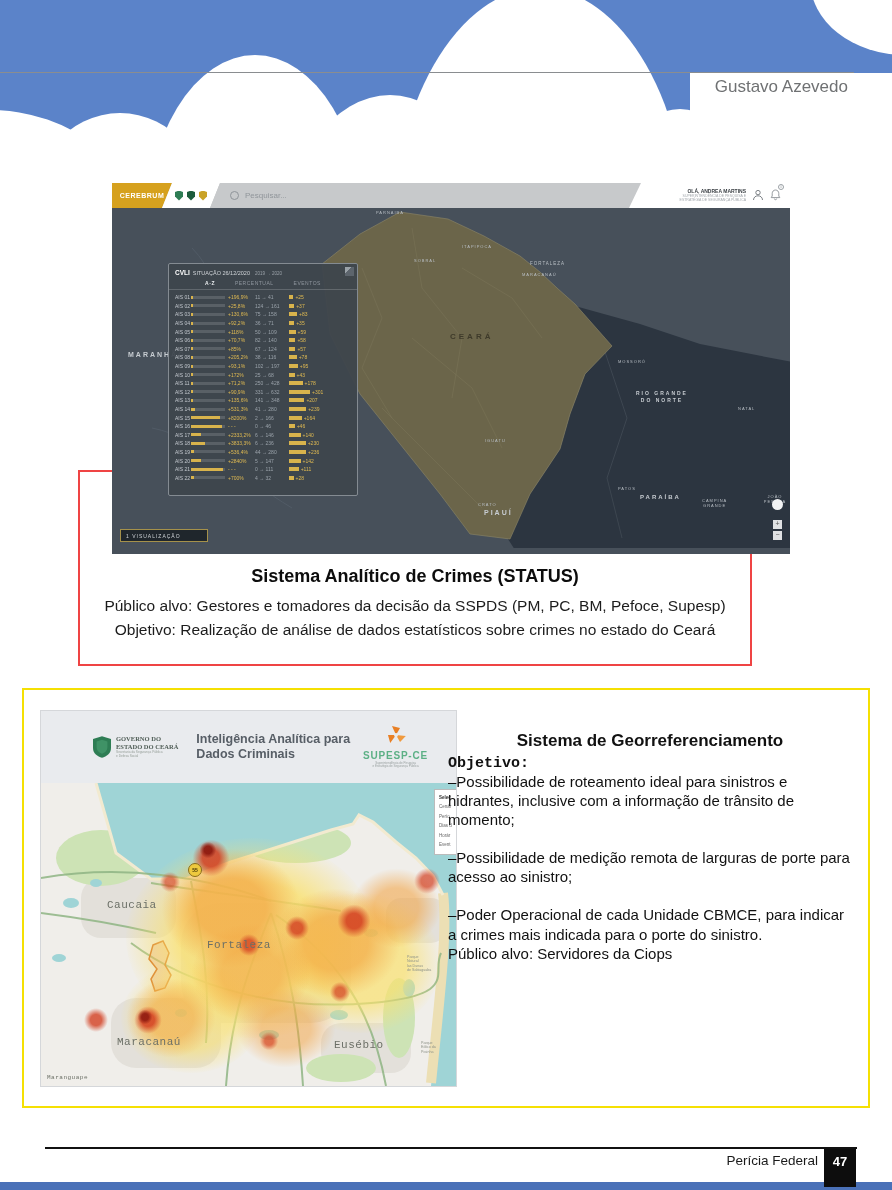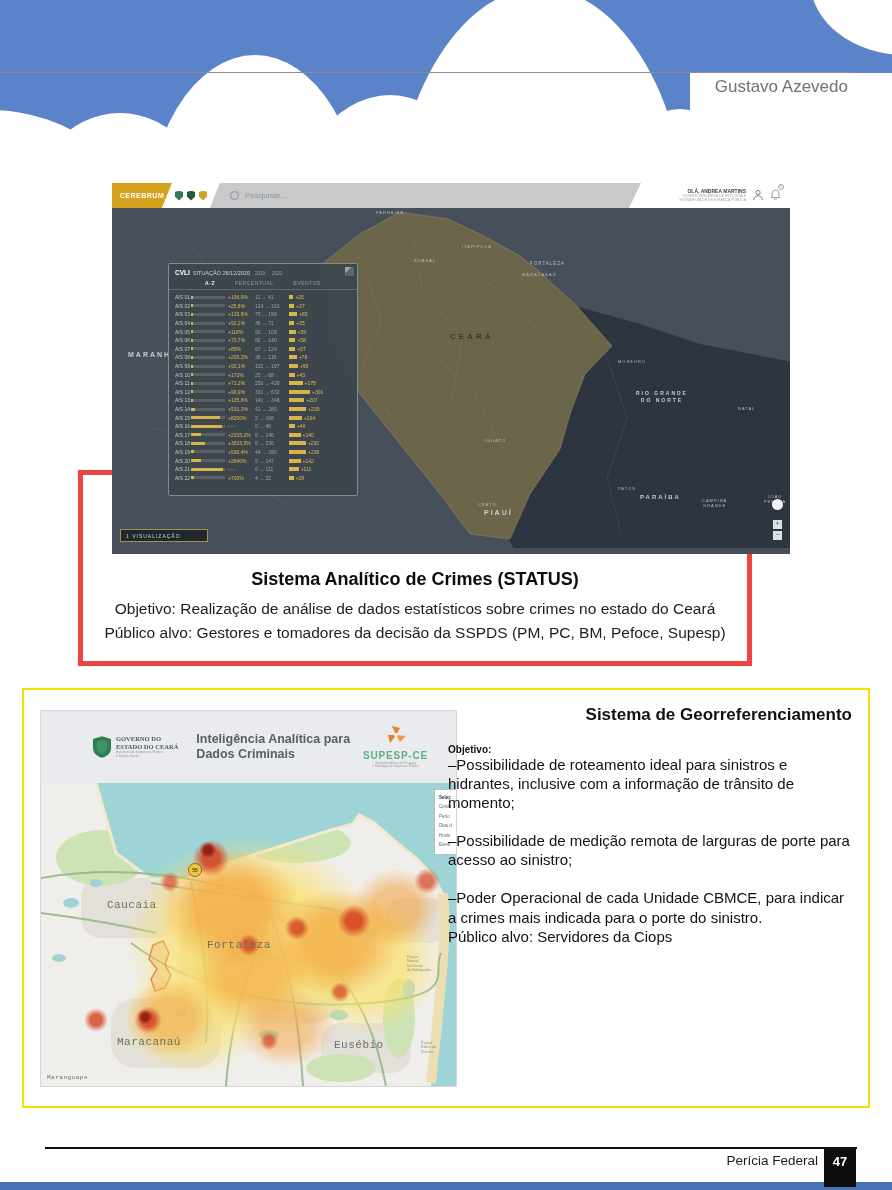--- a/index.html
+++ b/index.html
@@ -6,21 +6,21 @@
   .page{position:relative;width:892px;height:1190px;background:#fff;overflow:hidden;
         font-family:"Liberation Sans","DejaVu Sans",sans-serif;}
   
   .sky{position:absolute;left:0;top:0;width:892px;height:178px;}
   .rule-top{position:absolute;left:0;top:72px;width:854px;height:1px;background:#8a8d90;}
   .badge{position:absolute;left:700px;top:31px;width:150px;height:32px;background:#f0c60c;
          display:flex;align-items:center;justify-content:center;font-size:16px;font-weight:800;
          color:#111;letter-spacing:.5px;}
   .author{position:absolute;right:44px;top:77px;font-size:17px;color:#6f7173;}
   
-  .box1{position:absolute;left:78px;top:470px;width:674px;height:196px;border:5px solid #ef4444;
+  .box1{position:absolute;left:78px;top:470px;width:674px;height:196px;border:2px solid #ef4444;
         box-sizing:border-box;text-align:center;padding-top:94px;}
   .cap-title{font-size:18px;font-weight:800;color:#0c0c0c;margin-bottom:7px;}
   .cap-line{font-size:15.5px;color:#1c1c1c;line-height:1.55;}
   .box2{position:absolute;left:22px;top:688px;width:848px;height:420px;border:2px solid #f5e003;
         box-sizing:border-box;}
   
   .shot1{position:absolute;left:112px;top:183px;width:678px;height:371px;background:#47505a;}
   .topbar{height:25px;display:flex;align-items:stretch;background:#c7c9cb;}
   .logo{width:60px;background:#d6a11e;color:#fff;font-size:7px;font-weight:bold;letter-spacing:.5px;
         display:flex;align-items:center;justify-content:center;
@@ -96,22 +96,22 @@
             align-items:center;justify-content:center;box-sizing:border-box;}
   #map2-labels{position:absolute;inset:0;}
   .m2label{position:absolute;color:#6b6f66;letter-spacing:.5px;font-family:Liberation Mono, monospace;}
   .m2small{position:absolute;color:#8d9288;font-size:3.6px;white-space:pre-line;line-height:1.25;}
   .sidepanel{position:absolute;left:393px;top:6px;width:58px;height:66px;background:#fff;
              border:1px solid #bbb;padding:3px 0 0 4px;box-sizing:border-box;overflow:hidden;}
   .spline{font-size:4.5px;color:#666;line-height:2.1;}
   .spline:first-child{font-weight:bold;color:#333;}
   
   .s2text{position:absolute;left:424px;top:14px;width:404px;color:#111;}
-  .s2title{text-align:right;font-size:17px;font-weight:800;line-height:1.25;}
-  .s2obj{font-size:10px;font-weight:800;margin-top:19px;}
+  .s2title{text-align:center;font-size:17px;font-weight:800;line-height:1.25;margin-top:26px;}
+  .s2obj{font-size:15px;font-weight:800;margin-top:4px;font-family:Liberation Mono, monospace;}
   .bullet{font-size:15px;line-height:1.27;margin-bottom:19px;}
   .bullet:last-child{margin-bottom:0;}
   .publico{font-size:15px;line-height:1.27;}
   
   .f-rule{position:absolute;left:45px;top:1147px;width:812px;height:1.5px;background:#111;}
   .f-mag{position:absolute;right:74px;top:1153px;font-size:13.5px;color:#1a1a1a;}
   .f-page{position:absolute;left:824px;top:1149px;width:32px;height:38px;background:#0d0d0d;color:#fff;
           font-size:13px;font-weight:bold;text-align:center;padding-top:5px;box-sizing:border-box;z-index:2;}
   .f-bar{position:absolute;left:0;top:1182px;width:892px;height:8px;background:#4a71b8;}
 </style>
@@ -134,22 +134,22 @@
         <ellipse cx="905" cy="-20" rx="95" ry="75"></ellipse>
       </g>
       <rect y="152" width="892" height="26" fill="#ffffff"></rect>
     </svg>
   </div>
   <div class="rule-top"></div>
   <div class="author">Gustavo Azevedo</div>
 
   <div class="box1">
     <div class="cap-title">Sistema Analítico de Crimes (STATUS)</div>
+    <div class="cap-line">Público alvo: Gestores e tomadores da decisão da SSPDS (PM, PC, BM, Pefoce, Supesp)</div>
     <div class="cap-line">Objetivo: Realização de análise de dados estatísticos sobre crimes no estado do Ceará</div>
-    <div class="cap-line">Público alvo: Gestores e tomadores da decisão da SSPDS (PM, PC, BM, Pefoce, Supesp)</div>
   </div>
 
   <div class="shot1">
     <div class="topbar">
       <div class="logo">CEREBRUM</div>
       <div class="crests">
         <span class="crest" style="background:#2e7d54"></span>
         <span class="crest" style="background:#1c5c3c"></span>
         <span class="crest" style="background:#c9a227"></span>
       </div>

